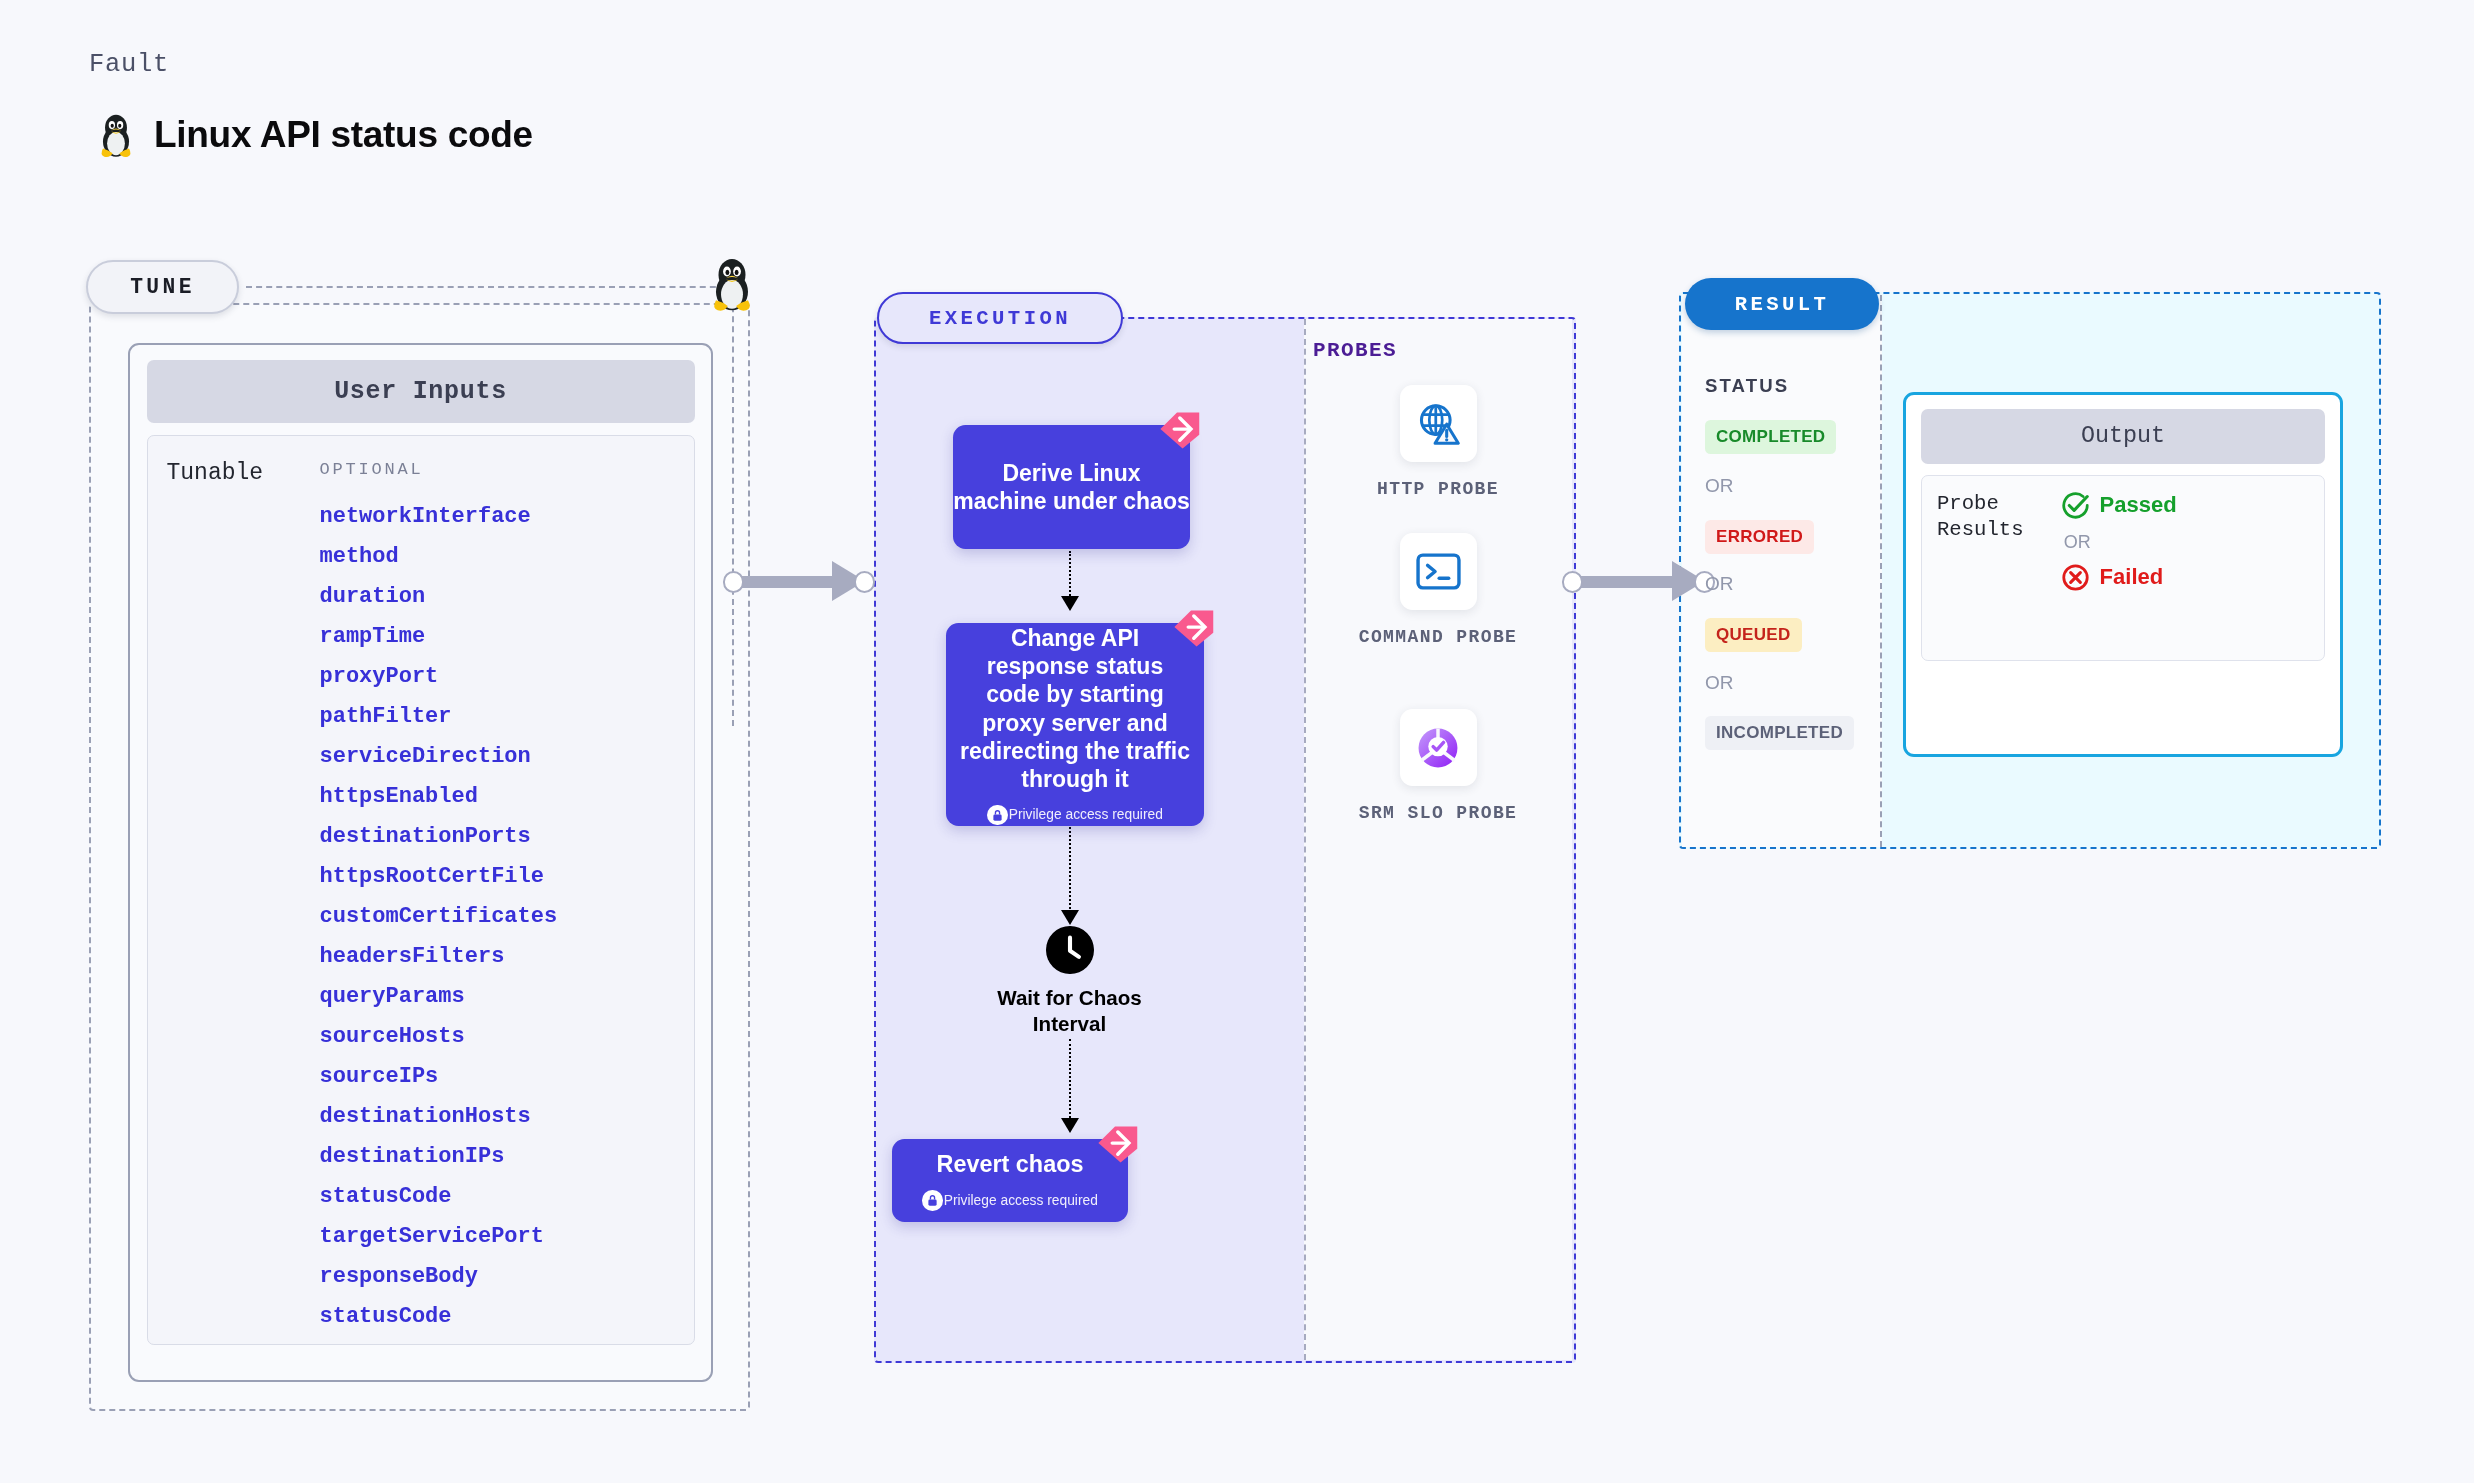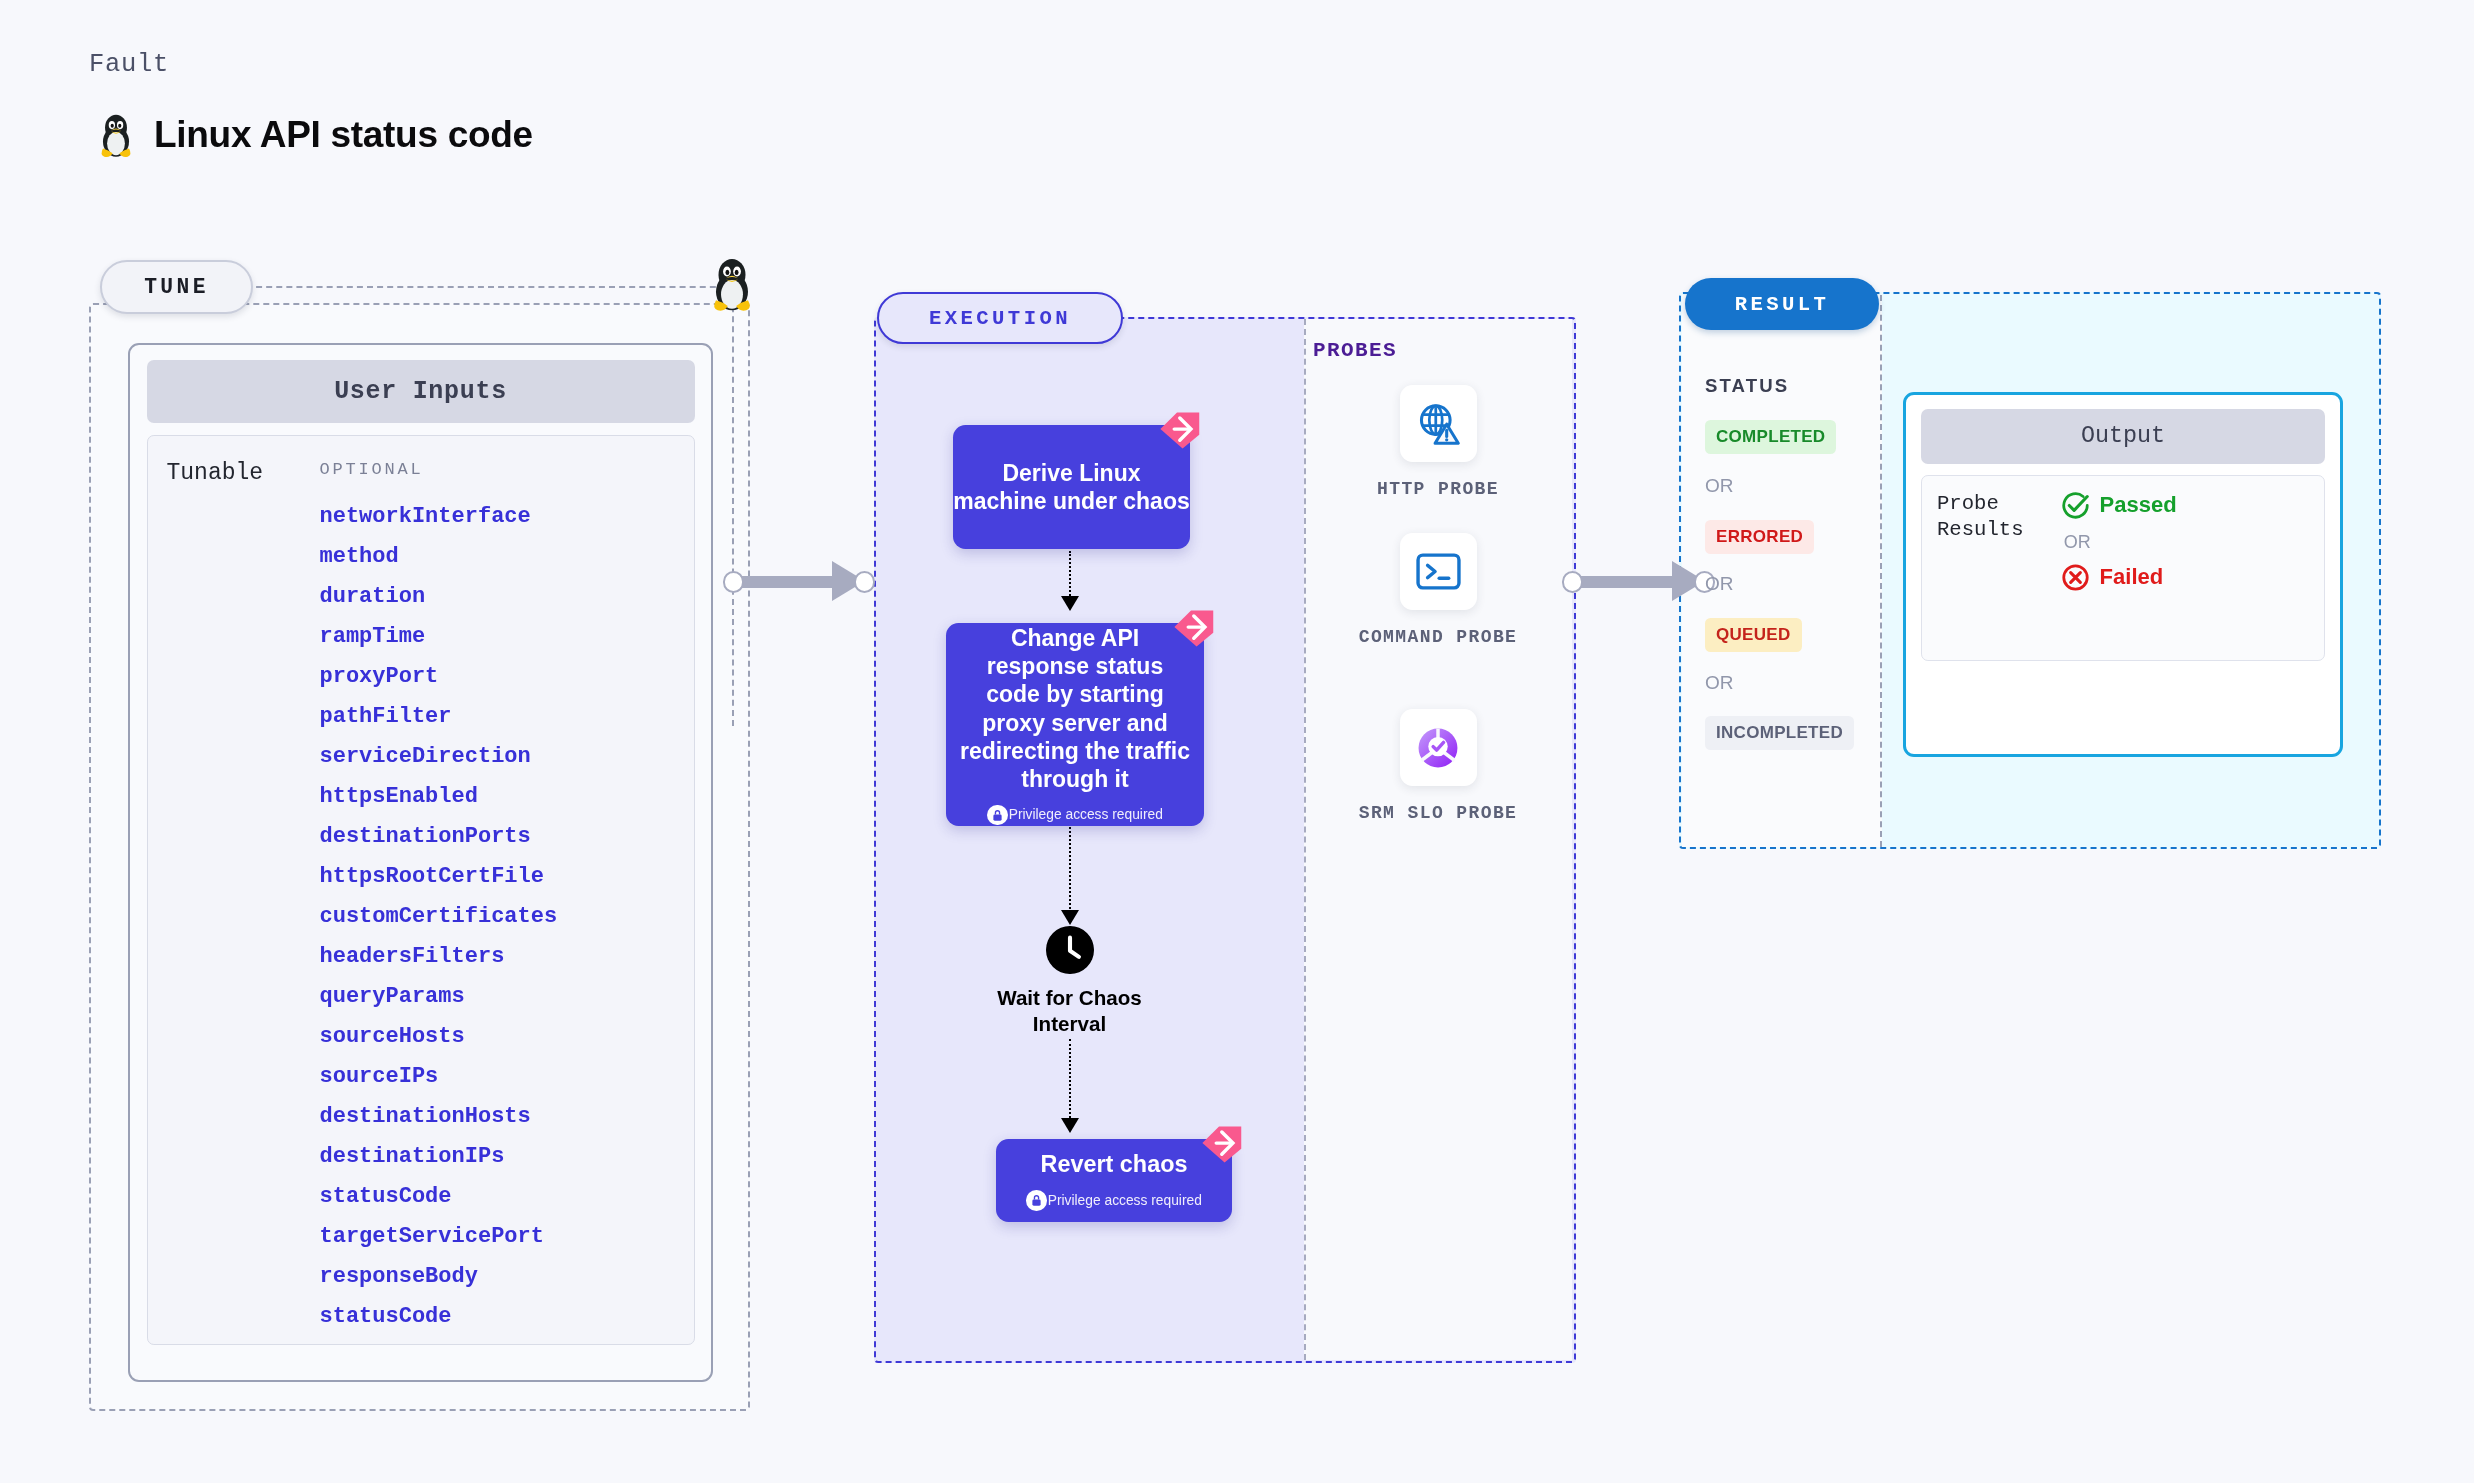--- a/index.html
+++ b/index.html
@@ -34,21 +34,21 @@
   }
   .dashed-region { position: absolute; }
 
   
   #tune-region {
     left: 89px; top: 303px; width: 661px; height: 1108px;
     border: 2.1px dashed #9aa0b5; border-radius: 4.1px;
     background: #f9fafd;
   }
   #tune-pill {
-    left: 100px; top: 260px; width: 153px; height: 54px;
+    left: 86px; top: 260px; width: 153px; height: 54px;
     background: #f2f3f8; border: 2.1px solid #c9cddb; color: #1b1d26;
     font-size: 21.3px; box-shadow: 0 2.8px 6.2px rgba(40,45,70,.13);
   }
   #tune-dash-line {
     position: absolute; left: 246px; top: 286px; width: 490px; height: 0;
     border-top: 2.8px dashed #9aa0b5; z-index: 2;
   }
   #tux-line {
     position: absolute; left: 732px; top: 286px; width: 0; height: 440px;
     border-left: 2.8px dashed #9aa0b5; z-index: 2;
@@ -365,21 +365,21 @@
     <svg width="48" height="48" viewBox="0 0 70 70">
       <circle cx="35" cy="35" r="34" fill="#000"></circle>
       <path d="M35 17 V36 L48 45" stroke="#fff" stroke-width="6" fill="none" stroke-linecap="round" stroke-linejoin="round"></path>
     </svg>
   </div>
   <div id="wait-text">Wait for Chaos Interval</div>
 </div>
 <div class="vdash" style="left:1069px; top:1039px; height:83px;"></div>
 <div class="varrow" style="left:1061px; top:1118px;"></div>
 
-<div class="node" id="node-3" style="left:996px; top:1139px; width:236px; height:83px;">
+<div class="node" id="node-3" style="left:892px; top:1139px; width:236px; height:83px;">
   <div class="ribbon">
     <svg width="43" height="39" viewBox="0 0 62 56">
       <path d="M2 26 L26 2 L58 2 L58 34 L34 54 Z" fill="#f9598e"></path>
       <path d="M30 10 L46 26 L30 42" stroke="#fff" stroke-width="5" fill="none" stroke-linecap="round"></path>
       <path d="M22 26 L44 26" stroke="#fff" stroke-width="5" stroke-linecap="round"></path>
     </svg>
   </div>
   <div class="node-text" style="font-size:23.4px;">Revert chaos</div>
   <div class="priv">
     <span class="lock-badge">

